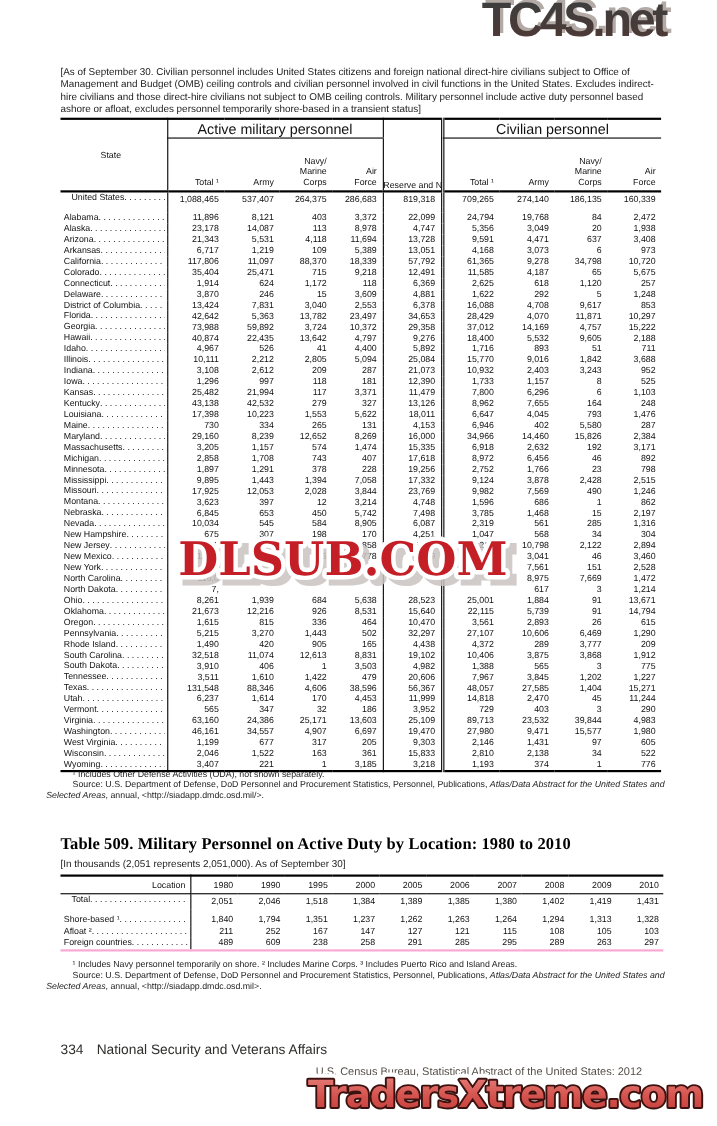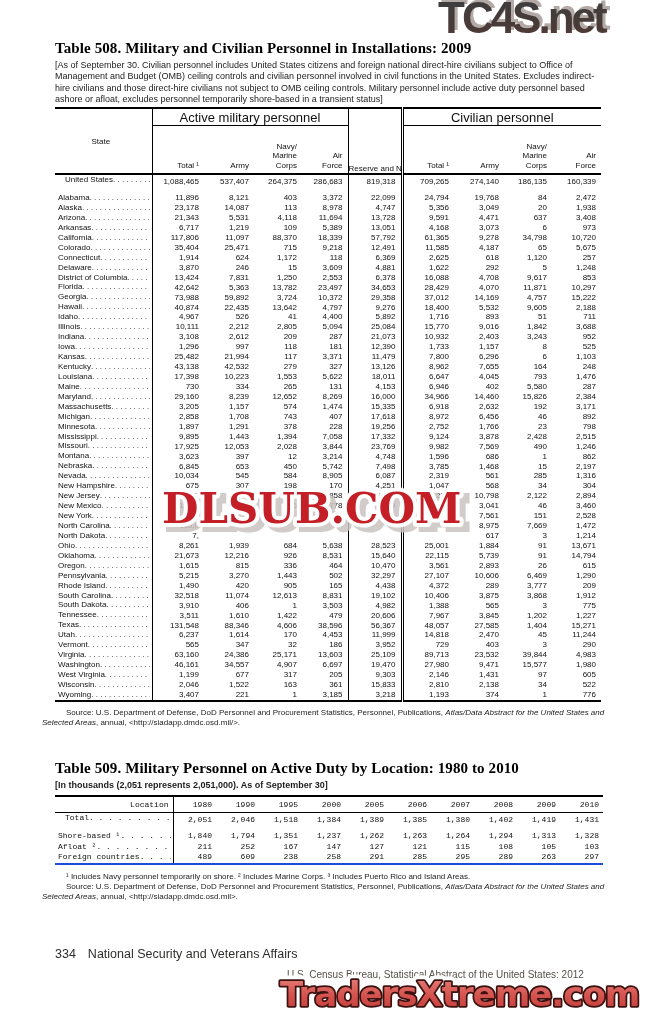--- a/index.html
+++ b/index.html
@@ -6,21 +6,21 @@
   .page{position:relative;width:652px;height:1024px;background:#ffffff;margin:0 auto;
         font-family:"Liberation Sans",sans-serif;color:#111;overflow:hidden;}
 
   
   .t-title{position:absolute;font-family:"Liberation Serif",serif;font-weight:bold;
            font-size:15px;letter-spacing:.1px;color:#000;white-space:nowrap;}
   #title508{left:55px;top:40px;}
   #title509{left:55px;top:760px;}
   .headnote{position:absolute;font-size:9px;line-height:11.4px;color:#1c1c1c;}
   #note508{left:55px;top:60px;width:552px;}
-  #note509{left:55px;top:780px;width:552px;font-weight:bold;}
+  #note509{left:55px;top:780px;width:552px;}
 
   
   table{border-collapse:collapse;table-layout:fixed;}
   #tbl508{position:absolute;left:55px;top:107px;width:546px;
           border-top:2px solid #000;border-bottom:2px solid #000;}
   #tbl508 th,#tbl508 td{font-size:8px;font-weight:normal;padding:0 5px 0 0;
           overflow:hidden;white-space:nowrap;}
   #tbl508 .grp{font-size:13px;text-align:center;vertical-align:middle;height:16px;
           border-bottom:1px solid #000;padding:0;}
   #tbl508 .hdr2 th{text-align:right;vertical-align:bottom;white-space:pre-line;
@@ -34,21 +34,21 @@
   #tbl508 tbody td{text-align:right;vertical-align:middle;height:9.95px;line-height:9.5px;}
   #tbl508 tbody td:first-child{text-align:center;padding:0 2px 0 3px;}
   #tbl508 tbody td:nth-child(2){border-left:1px solid #000;}
   #tbl508 tbody td:nth-child(6){border-left:1px solid #000;}
   #tbl508 tbody td:nth-child(7){border-left:3px double #000;}
   tr.bold td{font-weight:bold;height:14px !important;}
   tr.bold td:first-child{padding-left:10px !important;}
   tr.spacer td{height:4px !important;line-height:0;font-size:0;}
 
   #tbl509{position:absolute;left:55px;top:795px;width:548px;
-          border-top:2px solid #000;border-bottom:2px solid #1d4ed8;font-family:Liberation Mono, monospace;}
+          border-top:2px solid #000;border-bottom:2px solid #f9a8d4;}
   #tbl509 th,#tbl509 td{font-size:8px;font-weight:normal;padding:0 4px 0 0;
           overflow:hidden;white-space:nowrap;}
   #tbl509 thead th{height:15px;vertical-align:middle;text-align:right;
           border-bottom:1px solid #000;}
   #th-location{text-align:center;border-right:1px solid #000;}
   #tbl509 tbody td{text-align:right;vertical-align:middle;height:10.6px;line-height:10px;}
   #tbl509 tbody td:first-child{text-align:left;padding:0 2px 0 3px;}
   #tbl509 tbody td:nth-child(2){border-left:1px solid #000;}
 
   
@@ -75,21 +75,20 @@
   .wm{position:absolute;pointer-events:none;}
   #wm-top{right:-6px;top:-8px;}
   #wm-mid{left:146px;top:476px;}
   #wm-bottom{left:274px;top:966px;}
 </style>
 </head>
 <body>
 
 <div class="page">
 
-  <div class="t-title" id="title508">Table 508. Military and Civilian Personnel in Installations: 2009</div>
   <div class="headnote" id="note508">[As of September 30. Civilian personnel includes United States citizens and foreign national direct-hire civilians subject to Office of Management and Budget (OMB) ceiling controls and civilian personnel involved in civil functions in the United States. Excludes indirect-hire civilians and those direct-hire civilians not subject to OMB ceiling controls. Military personnel include active duty personnel based ashore or afloat, excludes personnel temporarily shore-based in a transient status]</div>
 
   <table id="tbl508">
     <colgroup>
       <col style="width:97px">
         <col style="width:52px">
         <col style="width:50px">
         <col style="width:48px">
         <col style="width:46px">
       <col style="width:54px">
@@ -274,21 +273,21 @@
           <td>5</td>
           <td>1,248</td>
         </tr>
         <tr>
           <td class="cell-label">
             <span class="lbl">District of Columbia</span>
             <span class="dots"></span>
           </td>
           <td>13,424</td>
           <td>7,831</td>
-          <td>1,250</td>
+          <td>3,040</td>
           <td>2,553</td>
           <td>6,378</td>
           <td>16,088</td>
           <td>4,708</td>
           <td>9,617</td>
           <td>853</td>
         </tr>
         <tr>
           <td class="cell-label">
             <span class="lbl">Florida</span>
@@ -915,20 +914,21 @@
           <td>3,185</td>
           <td>3,218</td>
           <td>1,193</td>
           <td>374</td>
           <td>1</td>
           <td>776</td>
         </tr>
       </tbody>
   </table>
 
+  <div class="fn" id="fn508">¹ Includes Other Defense Activities (ODA), not shown separately.</div>
   <div class="src" id="src508"><span>Source: U.S. Department of Defense, DoD Personnel and Procurement Statistics, Personnel, Publications, </span><span class="ital">Atlas/Data Abstract for the United States and Selected Areas</span><span>, annual, &lt;http://siadapp.dmdc.osd.mil/&gt;.</span></div>
 
   <div class="t-title" id="title509">Table 509. Military Personnel on Active Duty by Location: 1980 to 2010</div>
   <div class="headnote" id="note509">[In thousands (2,051 represents 2,051,000). As of September 30]</div>
 
   <table id="tbl509">
     <colgroup>
       <col style="width:118px">
         <col style="width:43px">
         <col style="width:43px">

